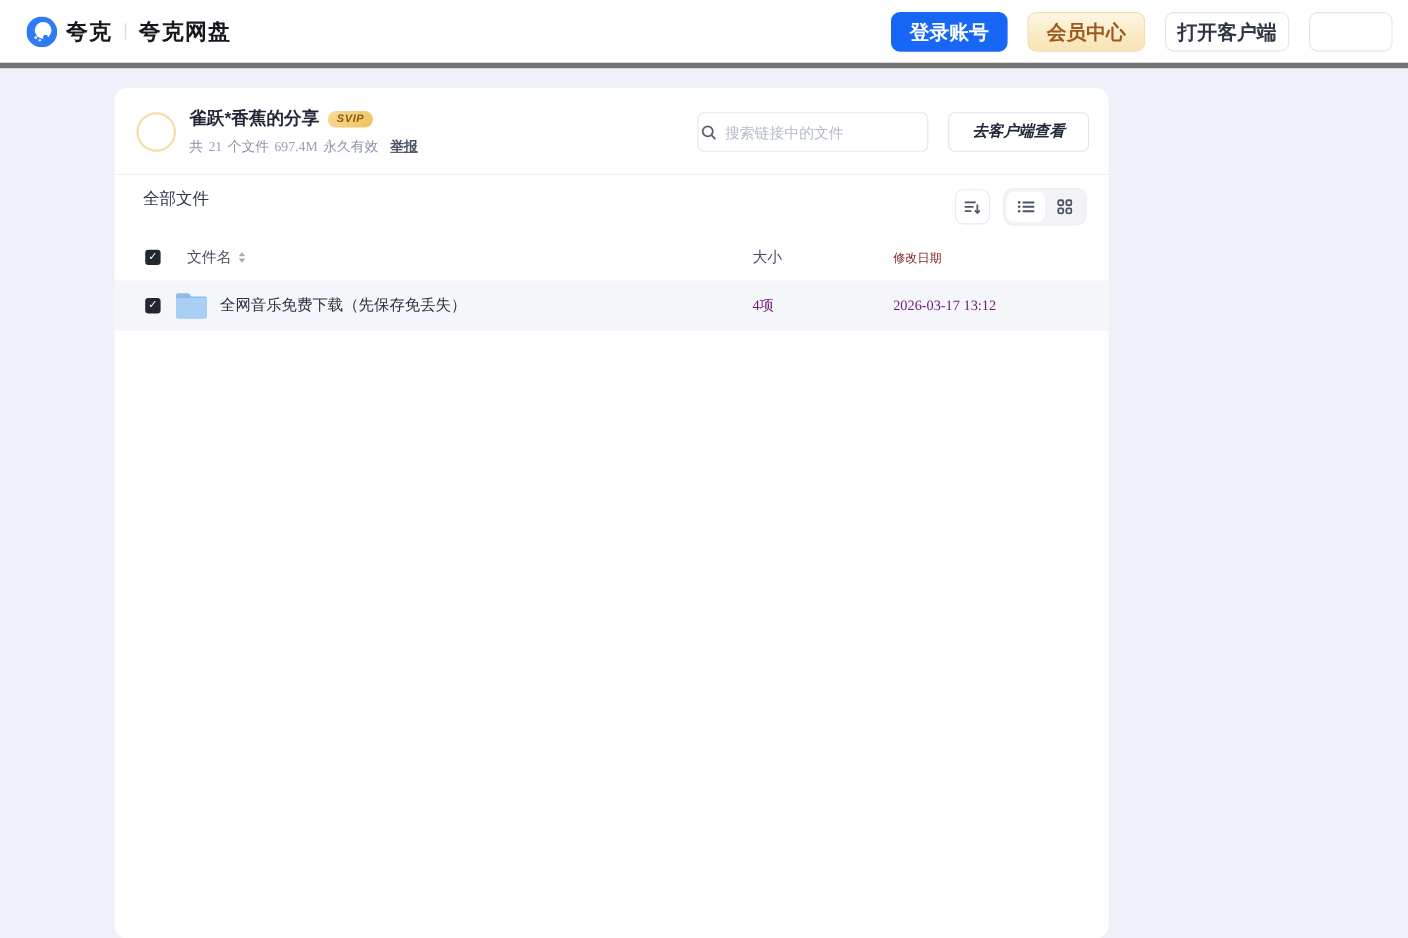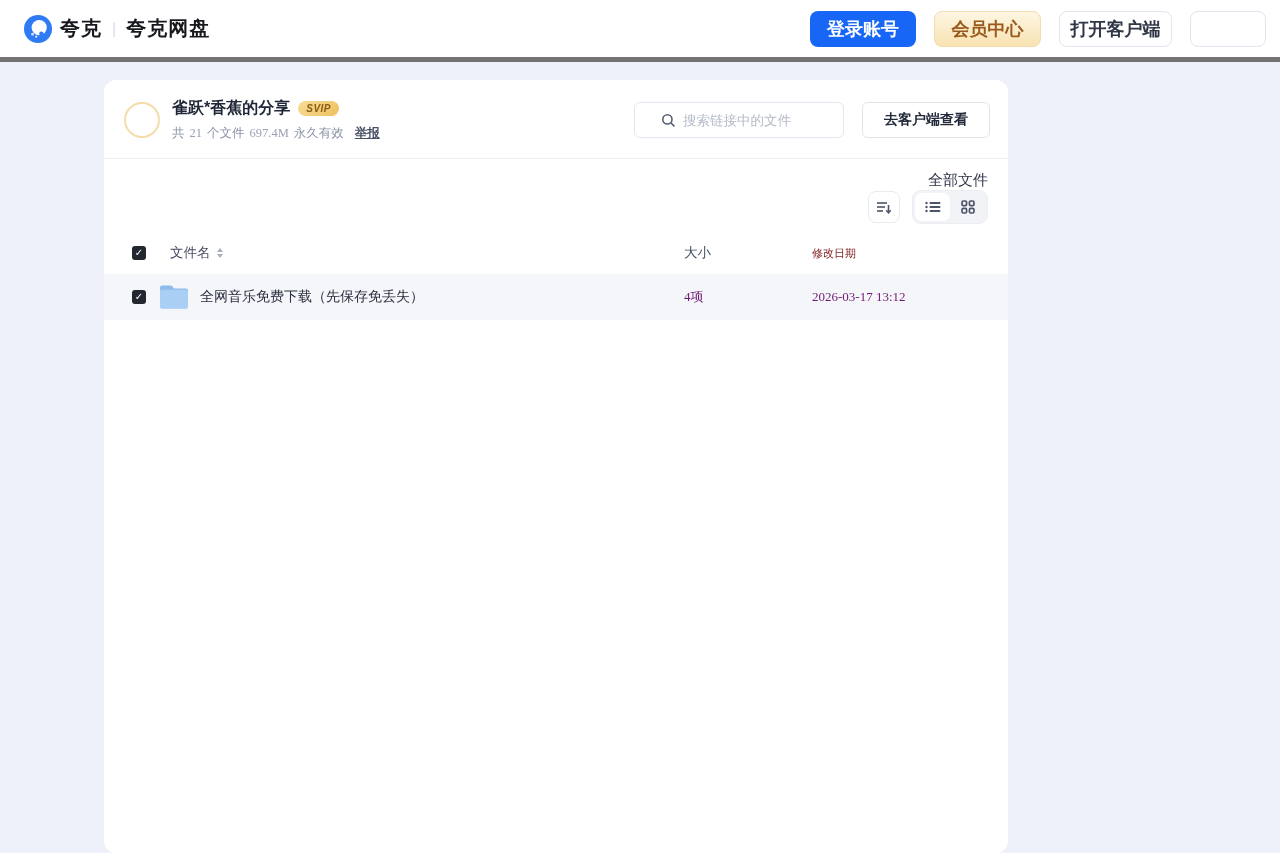--- a/index.html
+++ b/index.html
@@ -27,28 +27,28 @@
   
   .share-header { display:flex; align-items:center; padding:18px 18px 16px 20px; }
   .avatar { width:36px; height:36px; border-radius:50%; background:#fff; border:2px solid #f6dcaa; flex:none; }
   .share-info { margin-left:12px; flex:1 1 auto; min-width:0; }
   .share-title-row { display:flex; align-items:center; gap:8px; }
   .share-title { font-size:16px; font-weight:bold; color:#1f2637; }
   .svip-badge { background:linear-gradient(135deg,#f7dd96,#eec05f); color:#8a5a16; font-size:10px; font-weight:bold; font-style:italic; padding:2px 8px; border-radius:8px; letter-spacing:.5px; }
   .share-meta { margin-top:6px; font-size:12.5px; color:#8b93a7; display:flex; align-items:center; gap:5px; }
   .share-meta .num { color:#9aa1b4; }
   .report { color:#4a5164; text-decoration:underline; font-weight:bold; margin-left:6px; cursor:pointer; }
-  .search-box { width:210px; height:36px; border:1px solid #e3e6ee; border-radius:6px; display:flex; align-items:center; padding:0 26px; gap:7px; flex:none; }
+  .search-box { width:210px; height:36px; border:1px solid #e3e6ee; border-radius:6px; display:flex; align-items:center; padding:0 2px; gap:7px; flex:none; }
   .search-box input { border:none; outline:none; width:100%; font-size:13.5px; color:#3a4153; font-family:inherit; background:transparent; }
   .search-box input::placeholder { color:#b4bac8; }
-  .btn-client { width:128px; height:36px; margin-left:18px; background:#fff; border:1px solid #e0e3ea; border-radius:6px; font-size:14px; font-weight:bold; color:#232a3a; cursor:pointer; flex:none; font-family:inherit; }
+  .btn-client { width:128px; height:36px; margin-left:18px; background:#fff; border:1px solid #e0e3ea; border-radius:6px; font-size:14px; font-weight:bold; color:#232a3a; cursor:pointer; flex:none; font-family:inherit;font-style:italic; }
   .hdr-divider { height:1px; background:#eef0f5; }
 
   
-  .toolbar-row { display:flex; align-items:flex-end; padding:12px 20px 10px 26px;flex-direction:column; }
+  .toolbar-row { display:flex; align-items:flex-start; padding:12px 20px 10px 26px; }
   .section-title { font-size:15px; color:#2e3547; }
   .view-controls { margin-left:auto; display:flex; align-items:center; gap:12px; }
   .sort-btn { width:32px; height:32px; background:#fff; border:1px solid #e8eaf1; border-radius:8px; display:flex; align-items:center; justify-content:center; cursor:pointer; }
   .segmented { display:flex; background:#f2f3f7; border:1px solid #ebedf2; border-radius:9px; padding:2px; }
   .seg { width:35px; height:28px; border:none; background:transparent; border-radius:7px; display:flex; align-items:center; justify-content:center; cursor:pointer; }
   .seg.active { background:#fff; }
 
   
   .thead { display:flex; align-items:center; padding:10px 20px 12px 28px; }
   .trow { display:flex; align-items:center; height:46px; padding:0 20px 0 28px; background:#f5f6f9; cursor:pointer; }

